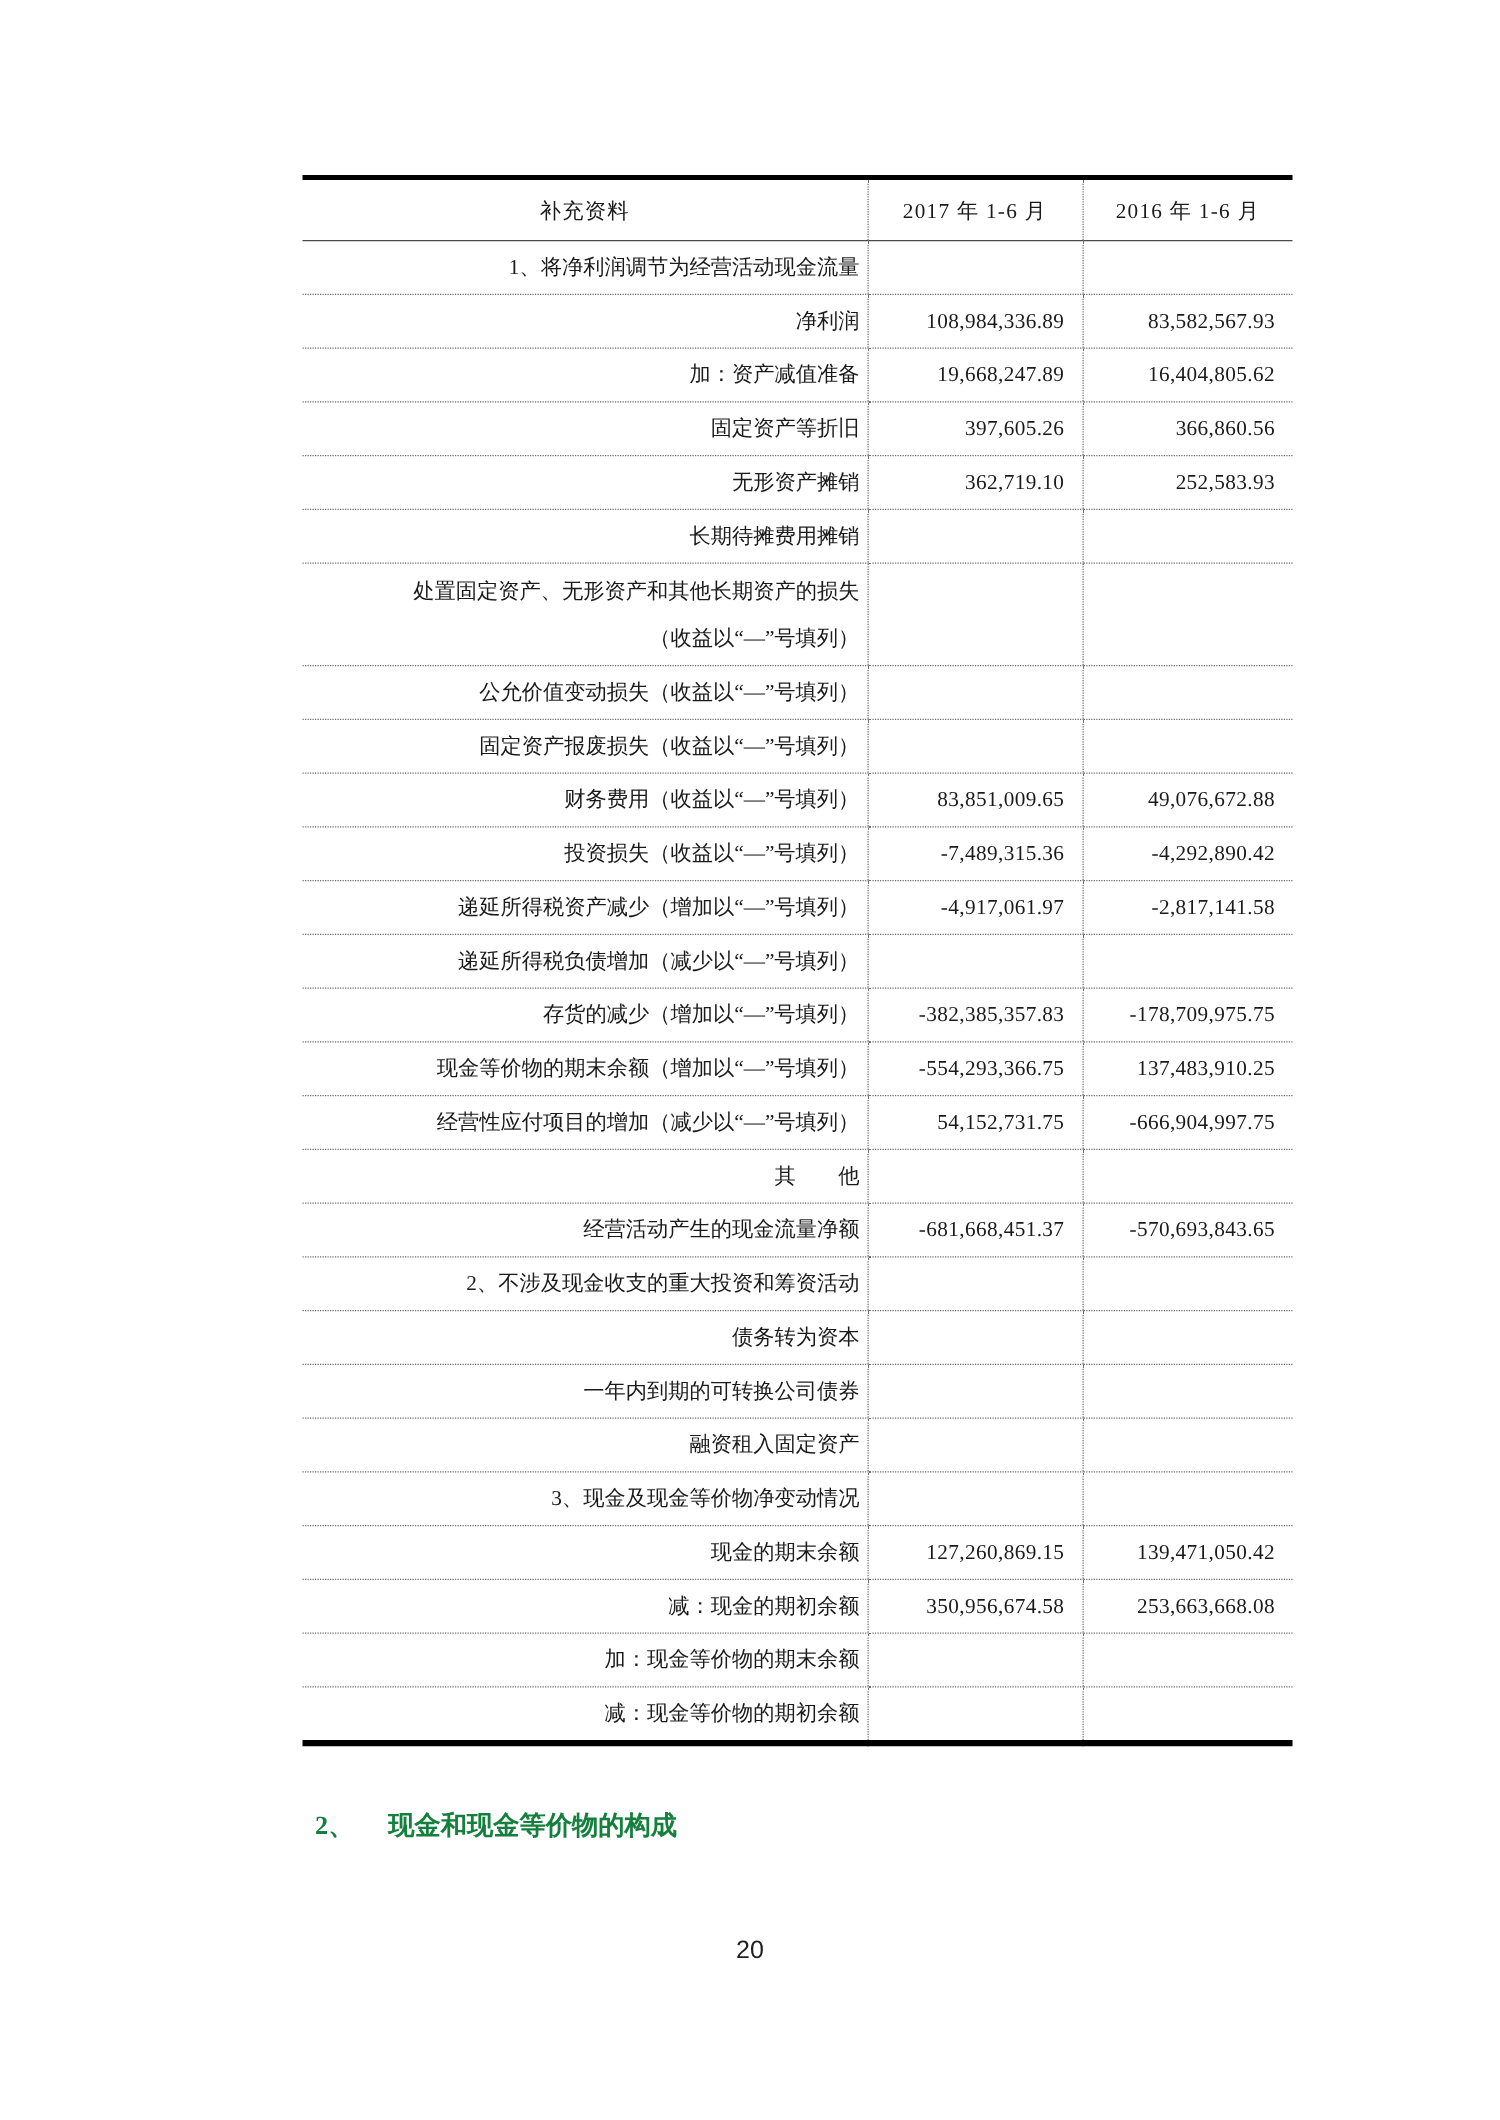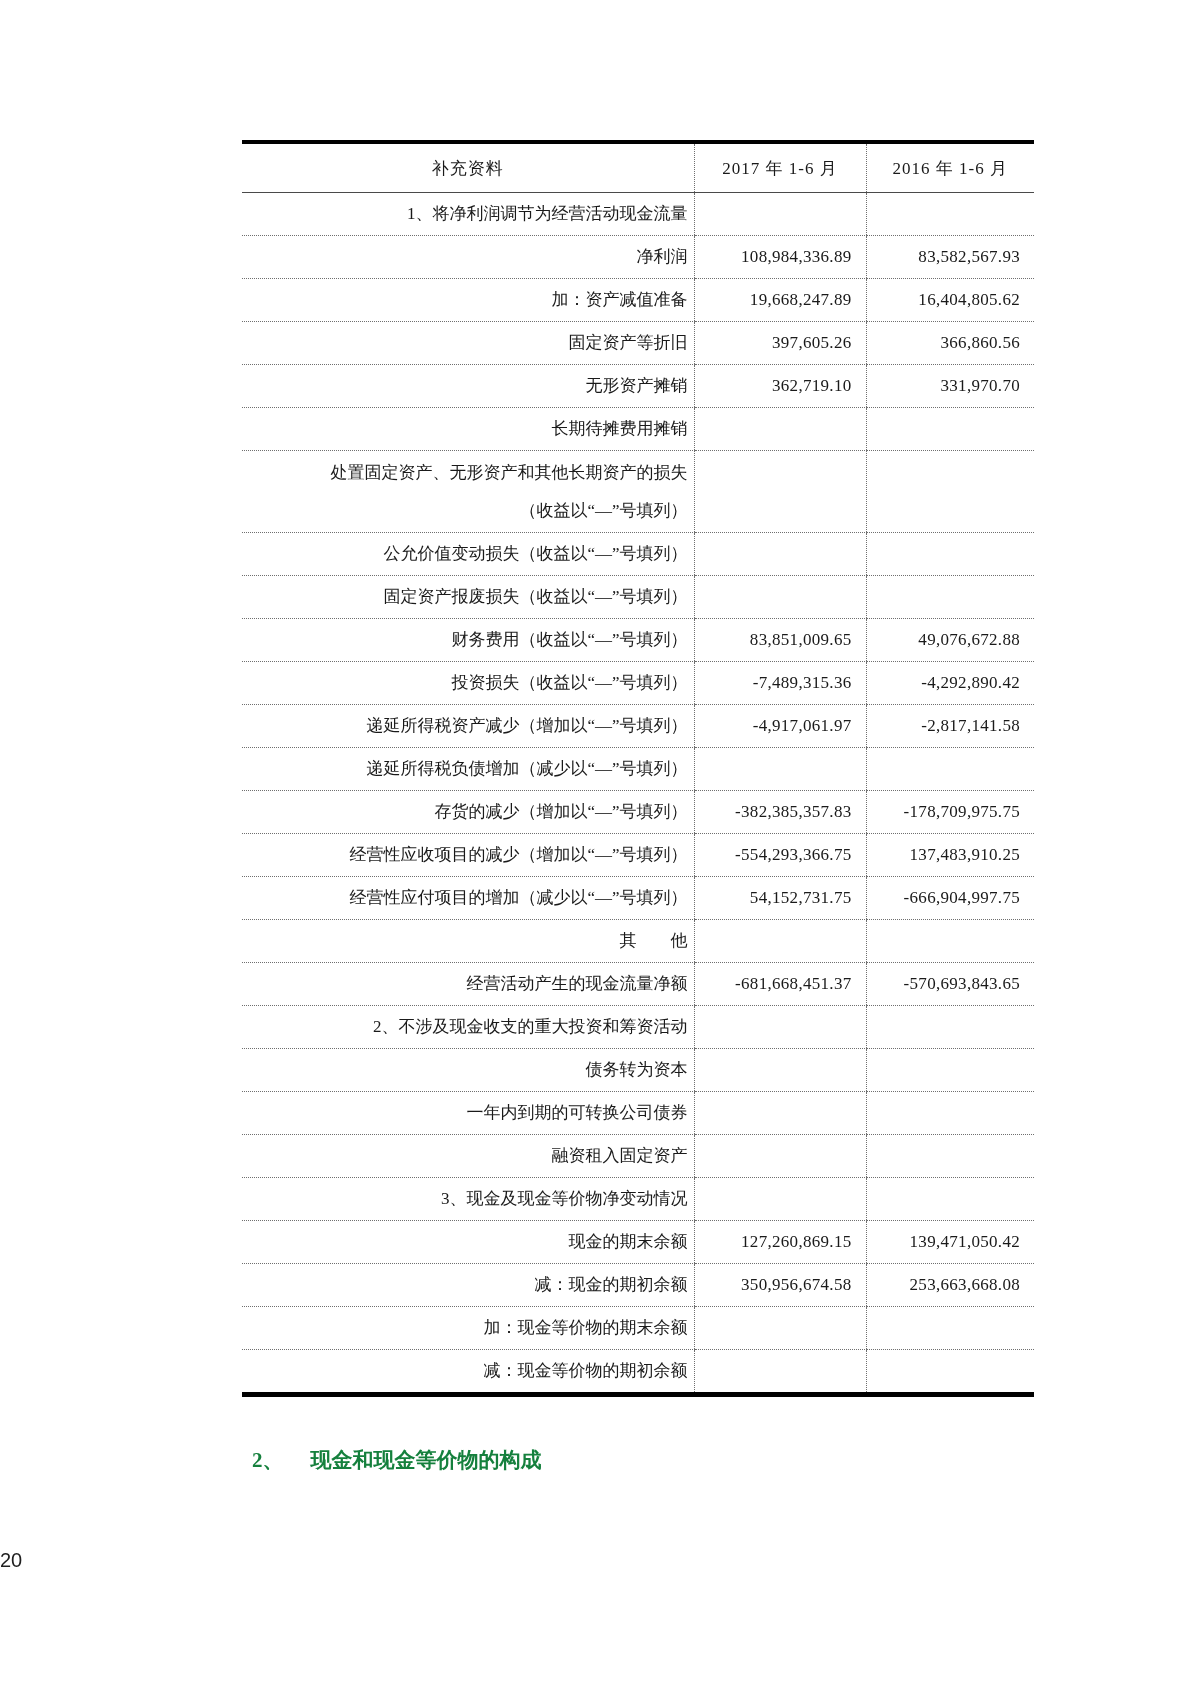--- a/index.html
+++ b/index.html
@@ -78,20 +78,21 @@
       color: #15803d;
     }
     .section-heading .heading-title {
       margin-left: 27px;
     }
     .page-number {
       position: absolute;
       left: 0;
       top: 1549px;
       width: 1200px;
+      text-align: center;
       font-family: "Liberation Sans", "DejaVu Sans", sans-serif;
       font-size: 20px;
       color: #1f1f1f;
     }
   </style>
 </head>
 <body>
 
 <div class="page">
 
@@ -126,21 +127,21 @@
             <td class="c-num">16,404,805.62</td>
           </tr>
           <tr>
             <td class="c-label">固定资产等折旧</td>
             <td class="c-num">397,605.26</td>
             <td class="c-num">366,860.56</td>
           </tr>
           <tr>
             <td class="c-label">无形资产摊销</td>
             <td class="c-num">362,719.10</td>
-            <td class="c-num">331,970.70</td>
+            <td class="c-num">252,583.93</td>
           </tr>
           <tr>
             <td class="c-label">长期待摊费用摊销</td>
             <td class="c-num"></td>
             <td class="c-num"></td>
           </tr>
           <tr class="tall">
             <td class="c-label">处置固定资产、无形资产和其他长期资产的损失
 （收益以“—”号填列）</td>
             <td class="c-num"></td>
@@ -175,21 +176,21 @@
             <td class="c-label">递延所得税负债增加（减少以“—”号填列）</td>
             <td class="c-num"></td>
             <td class="c-num"></td>
           </tr>
           <tr>
             <td class="c-label">存货的减少（增加以“—”号填列）</td>
             <td class="c-num">-382,385,357.83</td>
             <td class="c-num">-178,709,975.75</td>
           </tr>
           <tr>
-            <td class="c-label">经营性应收项目的减少（增加以“—”号填列）</td>
+            <td class="c-label">现金等价物的期末余额（增加以“—”号填列）</td>
             <td class="c-num">-554,293,366.75</td>
             <td class="c-num">137,483,910.25</td>
           </tr>
           <tr>
             <td class="c-label">经营性应付项目的增加（减少以“—”号填列）</td>
             <td class="c-num">54,152,731.75</td>
             <td class="c-num">-666,904,997.75</td>
           </tr>
           <tr>
             <td class="c-label">其　　他</td>

